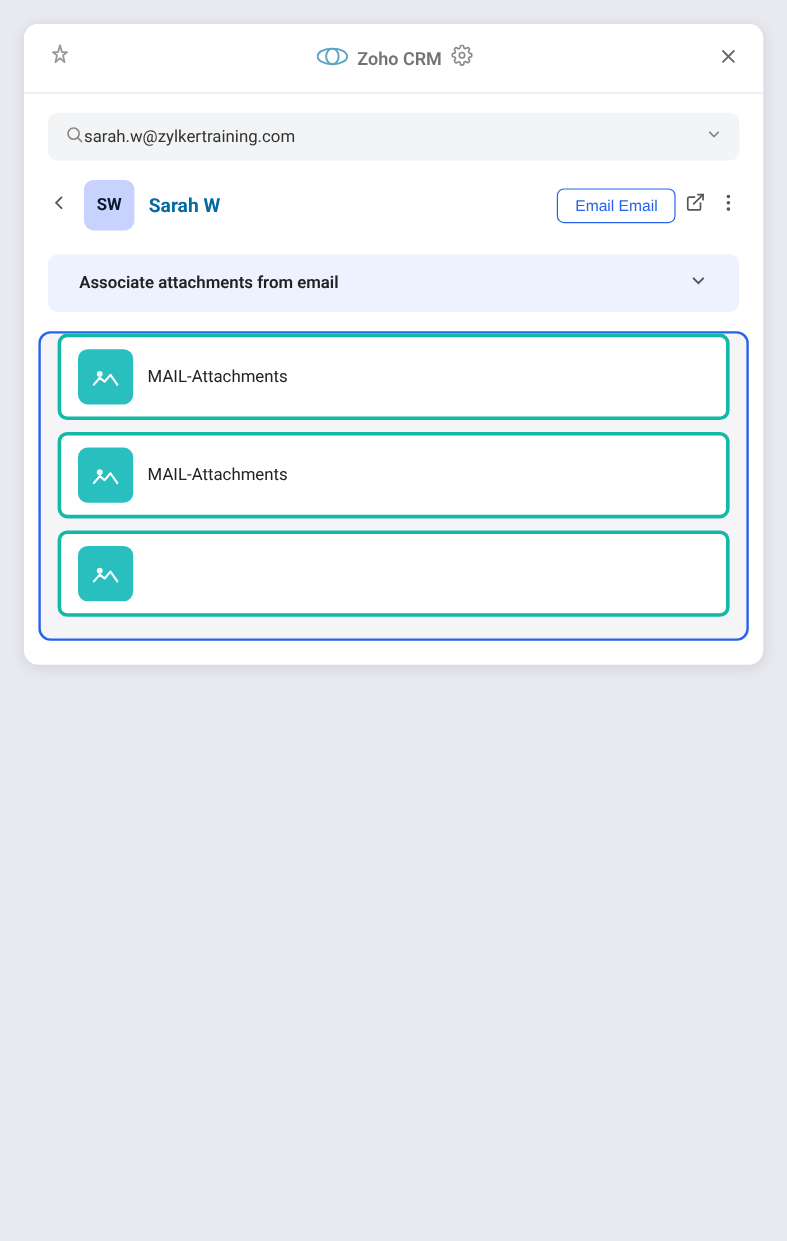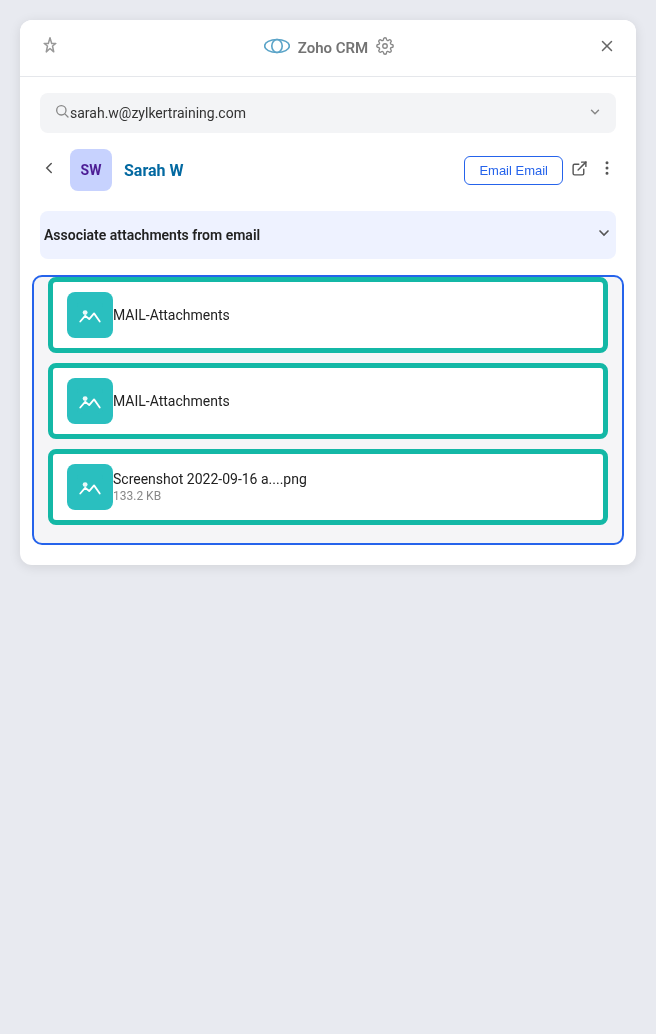--- a/index.html
+++ b/index.html
@@ -100,21 +100,21 @@
     .avatar {
       width: 42px;
       height: 42px;
       border-radius: 8px;
       background: #c7d2fe;
       display: flex;
       align-items: center;
       justify-content: center;
       font-size: 14px;
       font-weight: 700;
-      color: #4c1d95;
+      color: #0f172a;
       flex-shrink: 0;
     }
     .contact-name {
       font-size: 16px;
       font-weight: 700;
       color: #0369a1;
     }
     .send-email-btn {
       border: 1.5px solid #2563eb;
       background: transparent;
@@ -141,21 +141,21 @@
       align-items: center;
       gap: 8px;
       margin-left: auto;
     }
 
     
     .associate-section {
       margin: 0 20px 16px;
       background: #eef2ff;
       border-radius: 8px;
-      padding: 14px 4px;
+      padding: 14px 26px;
       display: flex;
       align-items: center;
       justify-content: space-between;
       cursor: pointer;
     }
     .associate-label {
       font-size: 14px;
       font-weight: 600;
       color: #222;
     }
@@ -190,24 +190,25 @@
     }
     .attachments-list {
       display: flex;
       flex-direction: column;
       gap: 10px;
       padding: 0 14px 18px;
     }
     .attachment-item {
       display: flex;
       align-items: center;
+      gap: 12px;
       background: #fff;
       border-radius: 8px;
       padding: 10px 14px;
-      border: 5px solid #14b8a6;
+      border: 3px solid #14b8a6;
       cursor: pointer;
     }
     .attachment-thumb {
       width: 46px;
       height: 46px;
       border-radius: 8px;
       background: #2abfbf;
       display: flex;
       align-items: center;
       justify-content: center;
@@ -346,21 +347,17 @@
       </div>
 
       <div class="attachment-item">
         <div class="attachment-thumb">
           <svg width="26" height="26" viewBox="0 0 32 32" fill="none">
             <rect width="32" height="32" rx="6" fill="#2abfbf"></rect>
             <circle cx="10" cy="13" r="3" fill="white" opacity="0.9"></circle>
             <polyline points="4,24 10,17 15,21 21,14 28,24" fill="none" stroke="white" stroke-width="2.2" stroke-linecap="round" stroke-linejoin="round"></polyline>
           </svg>
         </div>
-        <div class="attachment-info">
-          <span class="attachment-name">Screenshot 2022-09-16 a....png</span>
-          <span class="attachment-size">133.2 KB</span>
-        </div>
       </div>
 
     </div>
   </div>
 </div>
 
 </body></html>

